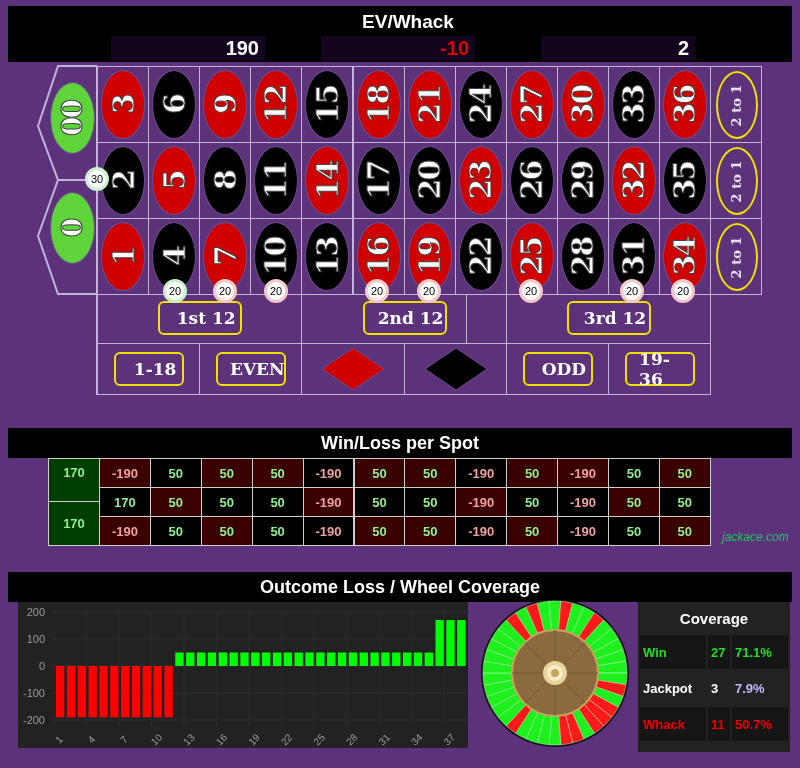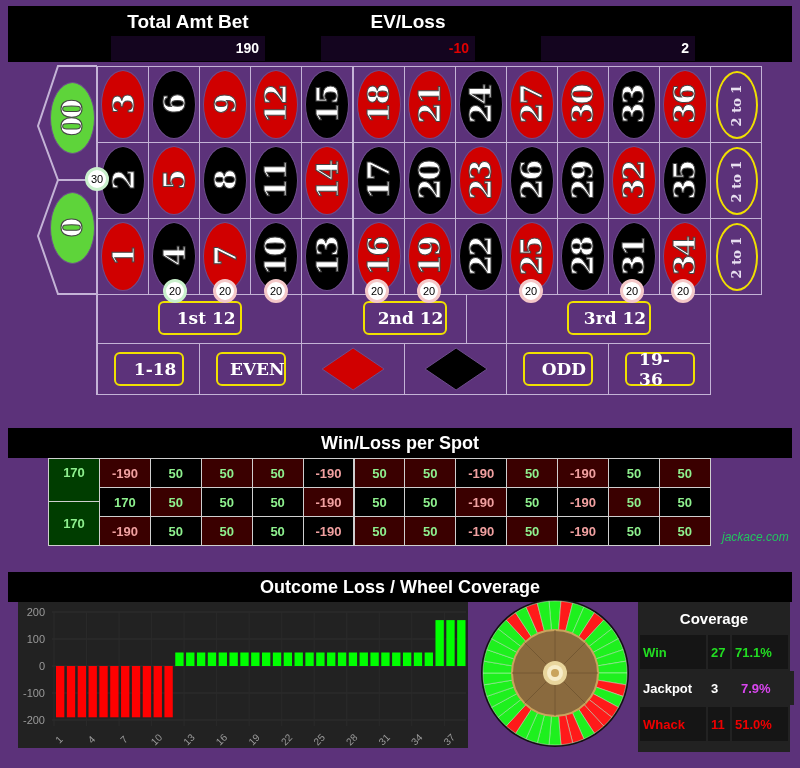--- a/index.html
+++ b/index.html
@@ -1,21 +1,21 @@
 <!DOCTYPE html>
 <html><head>
 <meta charset="utf-8">
 <style>
   html,body{margin:0;padding:0;}
   body{width:800px;height:768px;background:#5c327a;position:relative;overflow:hidden;font-family:"Liberation Sans",sans-serif;}
   .abs{position:absolute;}
   
   #hdr{left:8px;top:6px;width:784px;height:56px;background:#000;}
   .hlabel{position:absolute;top:5px;color:#fff;font-weight:bold;font-size:19px;text-align:center;width:220px;}
-  .hval{position:absolute;top:30px;height:25px;background:#14051f;color:#fff;font-weight:bold;font-size:14px;text-align:right;line-height:25px;padding-right:6px;box-sizing:border-box;}
+  .hval{position:absolute;top:30px;height:25px;background:#14051f;color:#fff;font-weight:bold;font-size:20px;text-align:right;line-height:25px;padding-right:6px;box-sizing:border-box;}
   
   .cell{position:absolute;box-sizing:border-box;border:1px solid #c4b3d6;}
   .num{position:absolute;border-radius:50%;box-sizing:border-box;border:1px solid #6d4c8c;display:flex;align-items:center;justify-content:center;}
   .num span{display:block;transform:rotate(-90deg);color:#fff;font-family:"DejaVu Serif",serif;font-weight:bold;font-size:30px;letter-spacing:-2px;-webkit-text-stroke:1px #444;}
   .red{background:#d00000;}
   .blk{background:#000;}
   .grn{background:#5ed43a;}
   .twoto1{position:absolute;border:2px solid #f0e000;border-radius:50%;box-sizing:border-box;display:flex;align-items:center;justify-content:center;}
   .twoto1 span{transform:rotate(-90deg);color:#e8dff0;font-family:"DejaVu Serif",serif;font-weight:bold;font-size:13px;white-space:nowrap;}
   .obox{position:absolute;border:2px solid #f0e000;border-radius:6px;box-sizing:border-box;color:#fff;font-family:"DejaVu Serif",serif;font-weight:bold;font-size:17px;display:flex;align-items:center;justify-content:center;padding-left:12px;}
@@ -35,23 +35,22 @@
   #graph{left:18px;top:602px;width:450px;height:146px;background:#222;}
   
   #cov{left:638px;top:602px;width:152px;height:150px;background:#222;}
   .covtitle{position:absolute;top:8px;width:100%;text-align:center;color:#fff;font-weight:bold;font-size:15px;}
   .cc{position:absolute;background:#151515;box-sizing:border-box;font-weight:bold;font-size:13px;display:flex;align-items:center;padding-left:3px;}
 </style>
 </head>
 <body>
 
 <div id="hdr" class="abs">
-  <div class="hlabel" style="left:70px;">Total Amt Bet</div>
   <div class="hval" style="left:103px;width:154px;">190</div>
-  <div class="hlabel" style="left:290px;">EV/Loss</div>
+  <div class="hlabel" style="left:290px;">EV/Whack</div>
   <div class="hval" style="left:313px;width:154px;color:#e00000;">-10</div>
   <div class="hval" style="left:533px;width:154px;">2</div>
 </div>
 
 <div id="rtable" class="abs" style="left:0;top:0;width:800px;height:400px;">
   <svg class="abs" style="left:0;top:0;" width="800" height="400">
     <polyline points="97,66 58,66 38,126 58,180 97,180" fill="none" stroke="#c4b3d6" stroke-width="2"></polyline>
     <polyline points="97,180 58,180 38,236 58,294 97,294" fill="none" stroke="#c4b3d6" stroke-width="2"></polyline>
     <line x1="97" y1="66" x2="97" y2="395" stroke="#c4b3d6" stroke-width="2"></line>
   </svg>
@@ -483,17 +482,17 @@
       <circle cx="77" cy="73" r="4" fill="#c9a45c"></circle>
     </svg>
 </div>
 <div id="cov" class="abs">
   <div class="covtitle">Coverage</div>
   <div class="cc" style="left: 2px; top: 33px; width: 66px; height: 34px; color: rgb(34, 221, 34);">Win</div>
   <div class="cc" style="left: 70px; top: 33px; width: 22px; height: 34px; color: rgb(34, 221, 34);">27</div>
   <div class="cc" style="left: 94px; top: 33px; width: 56px; height: 34px; color: rgb(34, 221, 34);">71.1%</div>
   <div class="cc" style="left: 2px; top: 69px; width: 66px; height: 34px; background: rgb(34, 34, 34); color: rgb(255, 255, 255);">Jackpot</div>
   <div class="cc" style="left: 70px; top: 69px; width: 22px; height: 34px; background: rgb(34, 34, 34); color: rgb(255, 255, 255);">3</div>
-  <div class="cc" style="left: 100px; top: 69px; width: 56px; height: 34px; background: rgb(34, 34, 34); color: #d946ef;">7.9%</div>
+  <div class="cc" style="left: 94px; top: 69px; width: 56px; height: 34px; background: rgb(34, 34, 34); color: #c4b5fd;">7.9%</div>
   <div class="cc" style="left: 2px; top: 105px; width: 66px; height: 34px; color: rgb(238, 0, 0);">Whack</div>
   <div class="cc" style="left: 70px; top: 105px; width: 22px; height: 34px; color: rgb(238, 0, 0);">11</div>
-  <div class="cc" style="left: 94px; top: 105px; width: 56px; height: 34px; color: rgb(238, 0, 0);">51.0%</div>
+  <div class="cc" style="left: 94px; top: 105px; width: 56px; height: 34px; color: rgb(238, 0, 0);">50.7%</div>
 </div>
 
 </body></html>

